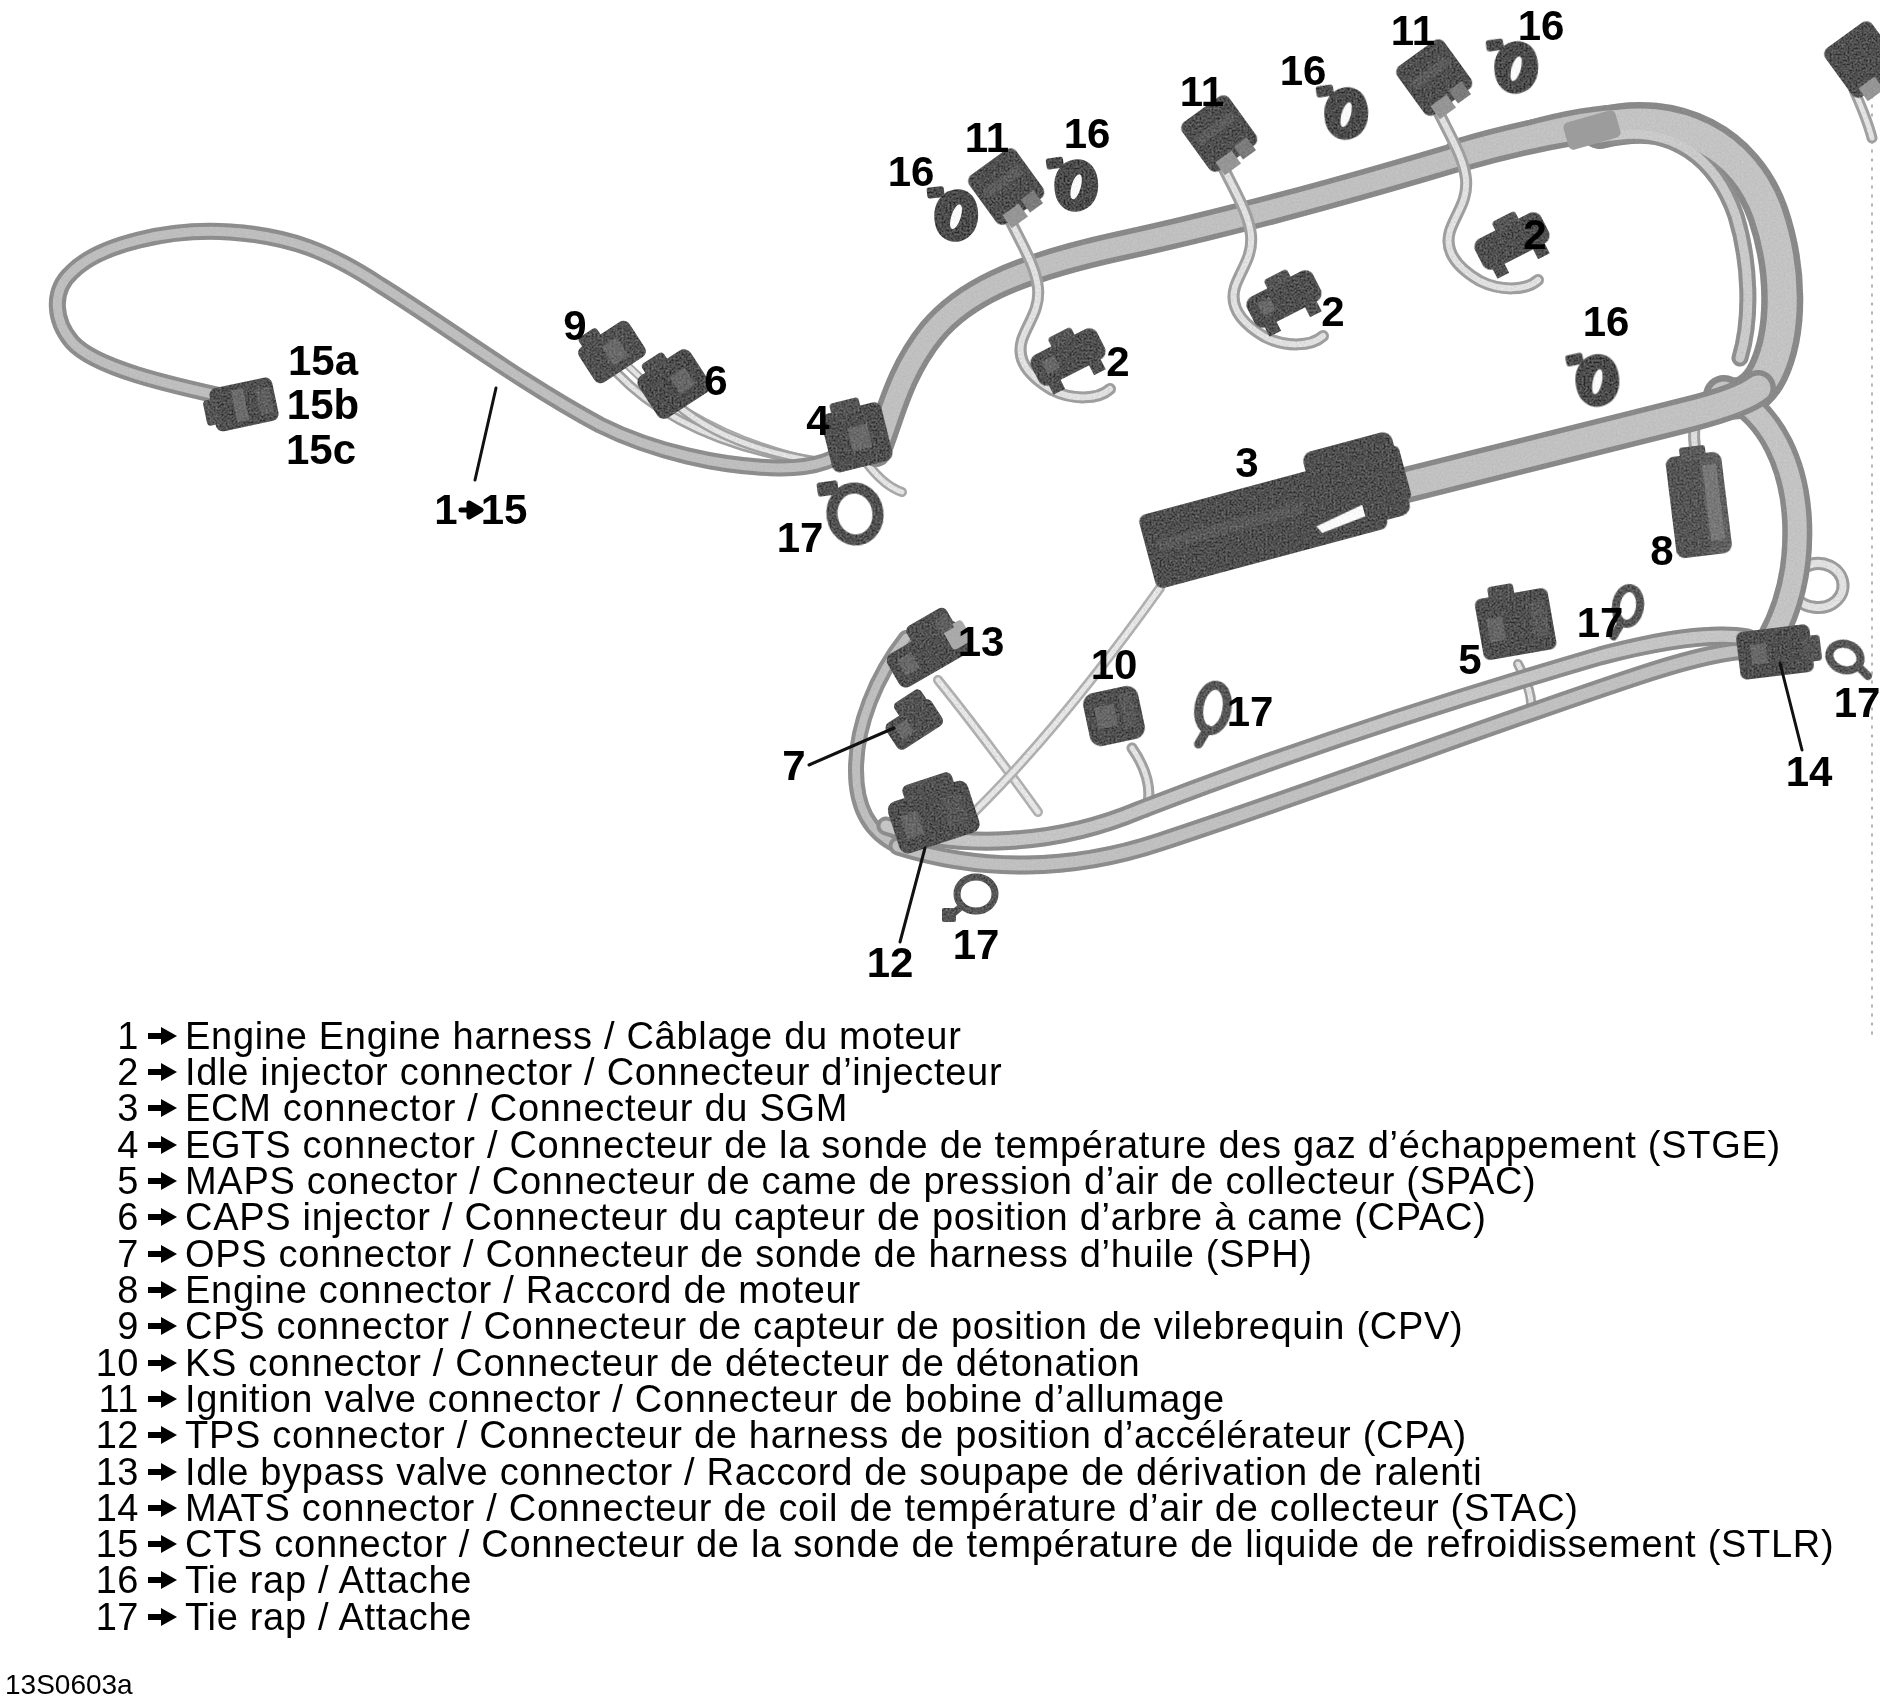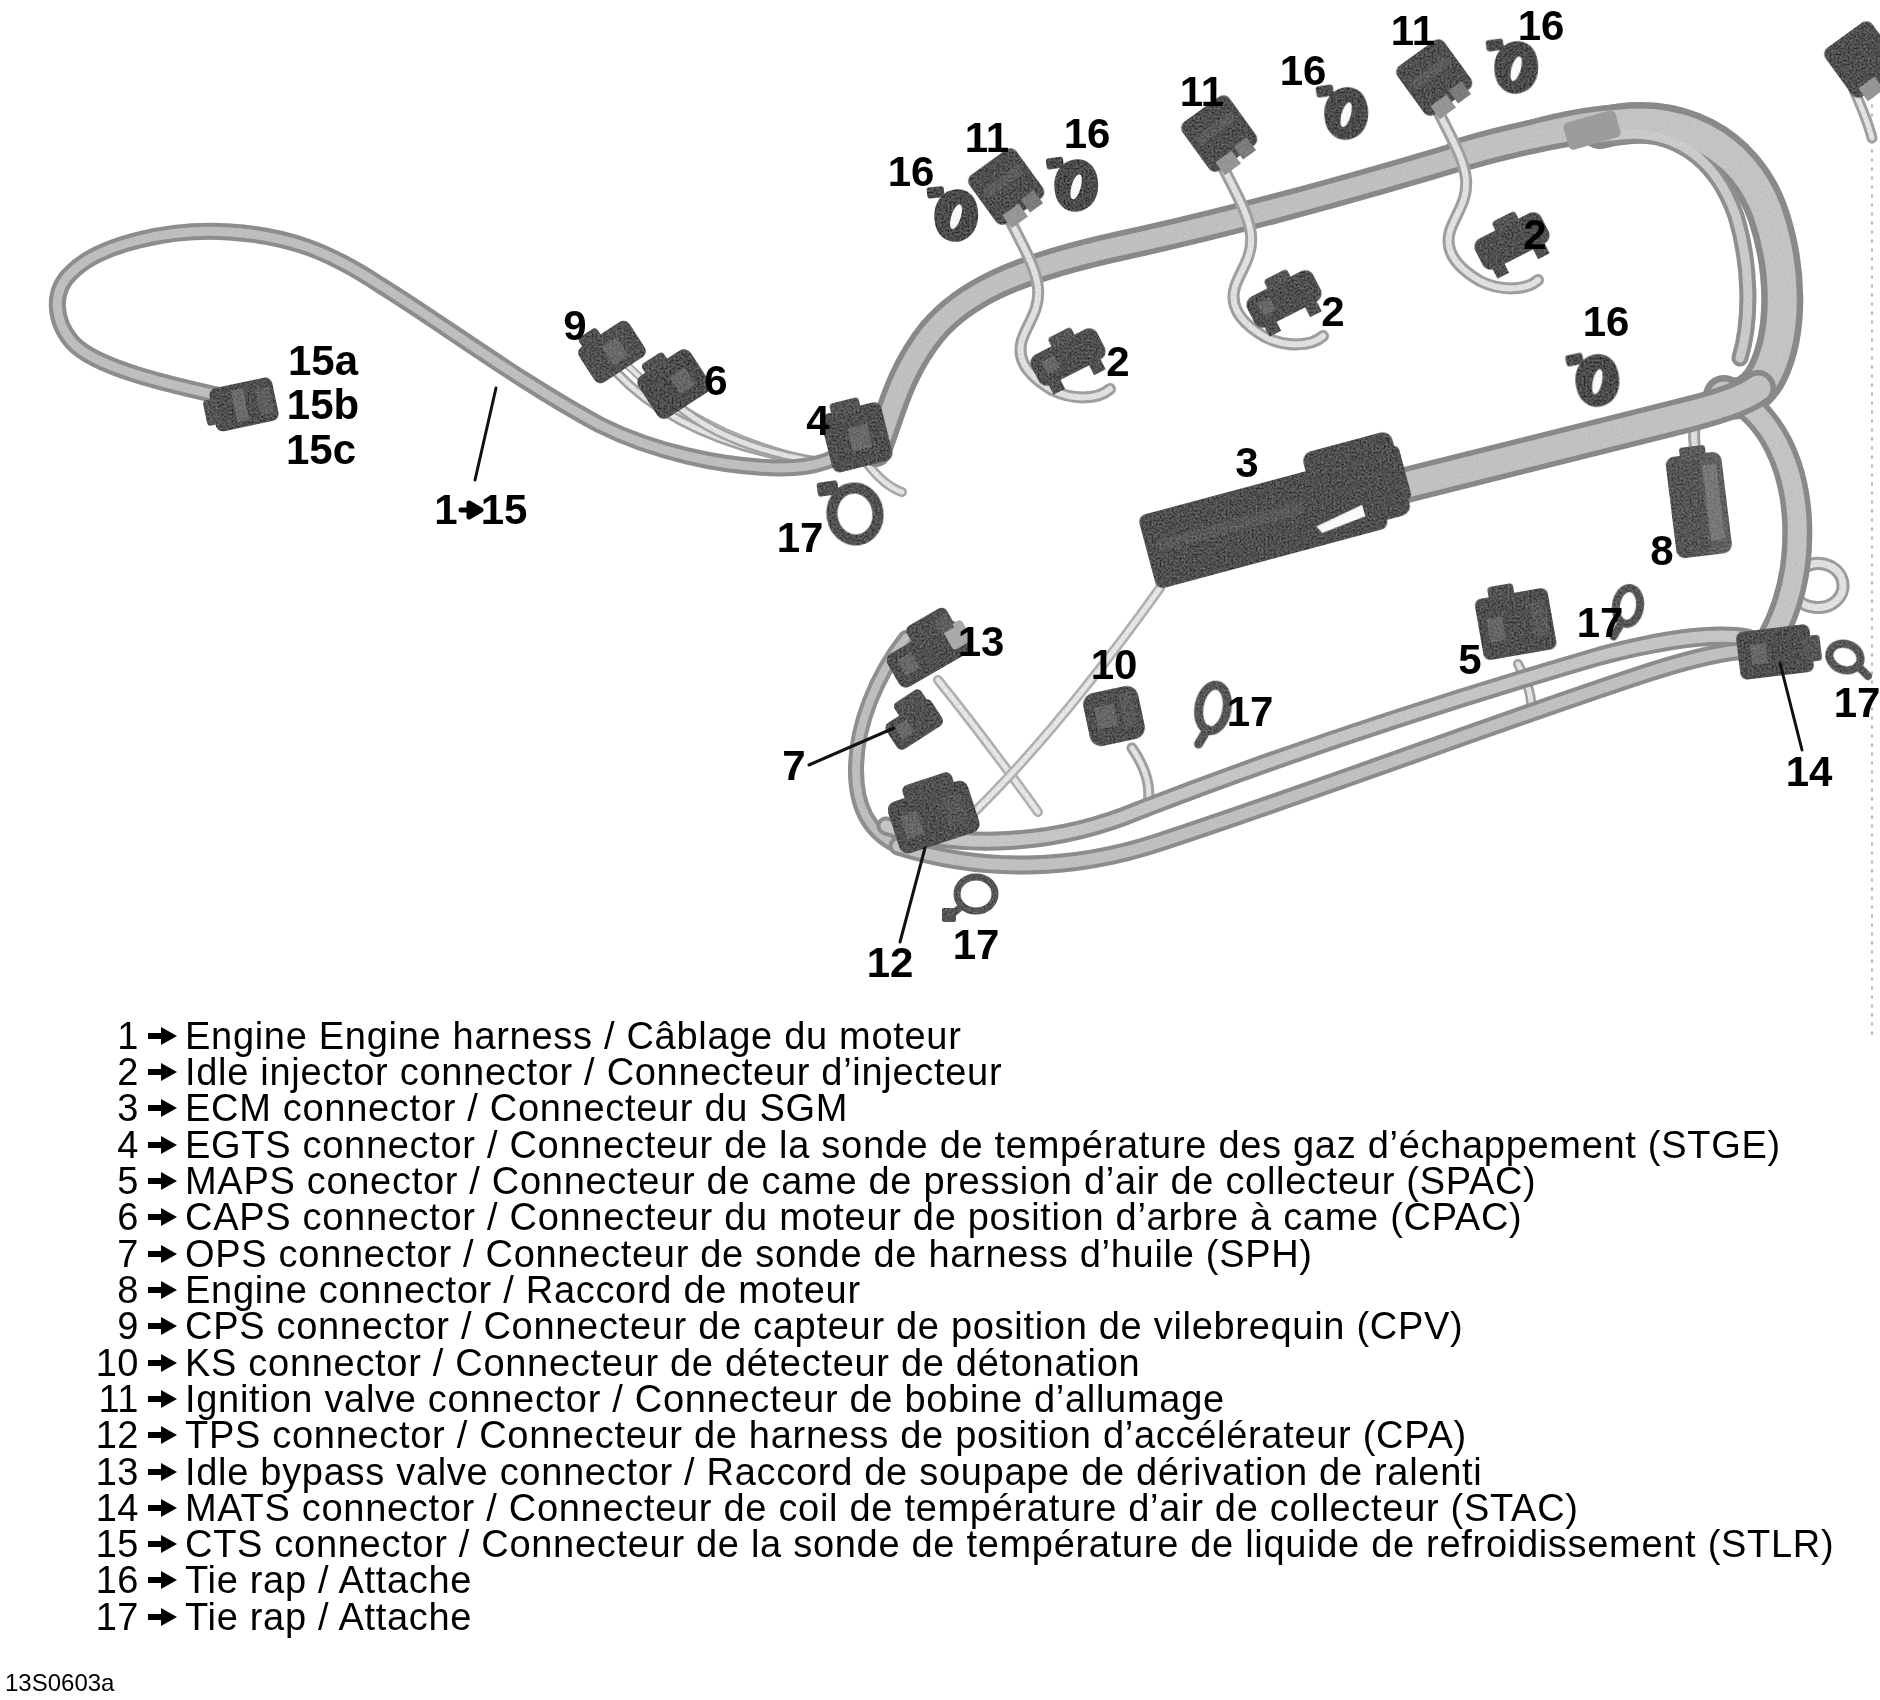--- a/index.html
+++ b/index.html
@@ -3,21 +3,21 @@
 <meta charset="utf-8">
 <style>
 html,body{margin:0;padding:0;background:#fff}
 body{font-family:"Liberation Sans",sans-serif;color:#000;width:1880px;height:1700px;overflow:hidden}
 #page{position:relative;width:1880px;height:1700px}
 #art{position:absolute;left:0;top:0}
 .row{position:absolute;left:0;height:40px;white-space:nowrap}
 .num{position:absolute;left:0;top:0;width:139px;text-align:right;font-size:38px;letter-spacing:0.5px}
 .txt{position:absolute;left:185px;top:0;font-size:38px;letter-spacing:0.7px}
 .arr{position:absolute;left:146px;top:9px}
-.code{position:absolute;left:5px;top:1669px;font-size:24px}
+.code{position:absolute;left:5px;top:1669px;font-size:28px}
 </style>
 </head>
 <body>
 <div id="page">
 <svg id="art" width="1880" height="1040" viewBox="0 0 1880 1040" fill="none" stroke-linecap="round" stroke-linejoin="round">
 <defs>
 <filter id="texd" x="-2%" y="-2%" width="104%" height="104%">
 <feTurbulence type="fractalNoise" baseFrequency="0.5" numOctaves="2" seed="7" result="n"></feTurbulence>
 <feColorMatrix in="n" type="matrix" values="0 0 0 0 0, 0 0 0 0 0, 0 0 0 0 0, 0.65 0.65 0.65 0 -0.6" result="sp"></feColorMatrix>
 <feComposite in="sp" in2="SourceAlpha" operator="in" result="d1"></feComposite>
@@ -364,21 +364,21 @@
           <path d="M15 3 L31 12 L15 21 Z" fill="#000"></path>
         </svg>
         <span class="txt">MAPS conector / Connecteur de came de pression d’air de collecteur (SPAC)</span>
       </div>
 <div class="row" style="top:1196.2px">
         <span class="num">6</span>
         <svg class="arr" width="34" height="24" viewBox="0 0 34 24">
           <path d="M2 12 H17" stroke="#000" stroke-width="6"></path>
           <path d="M15 3 L31 12 L15 21 Z" fill="#000"></path>
         </svg>
-        <span class="txt">CAPS connector / Connecteur du moteur de position d’arbre à came (CPAC)</span>
+        <span class="txt">CAPS injector / Connecteur du capteur de position d’arbre à came (CPAC)</span>
       </div>
 <div class="row" style="top:1232.5px">
         <span class="num">7</span>
         <svg class="arr" width="34" height="24" viewBox="0 0 34 24">
           <path d="M2 12 H17" stroke="#000" stroke-width="6"></path>
           <path d="M15 3 L31 12 L15 21 Z" fill="#000"></path>
         </svg>
         <span class="txt">OPS connector / Connecteur de sonde de harness d’huile (SPH)</span>
       </div>
 <div class="row" style="top:1268.8px">

